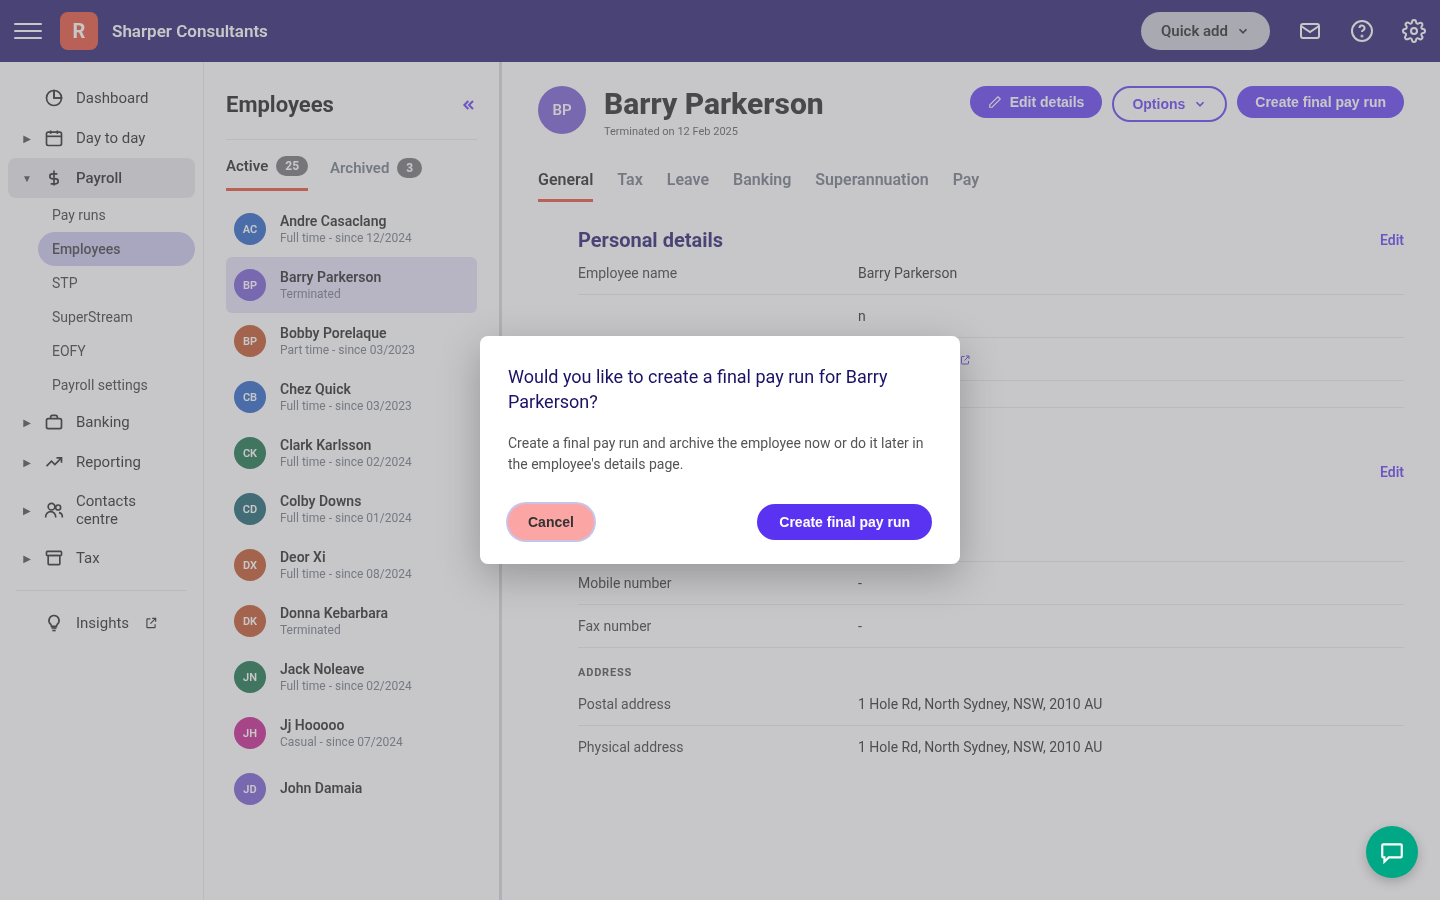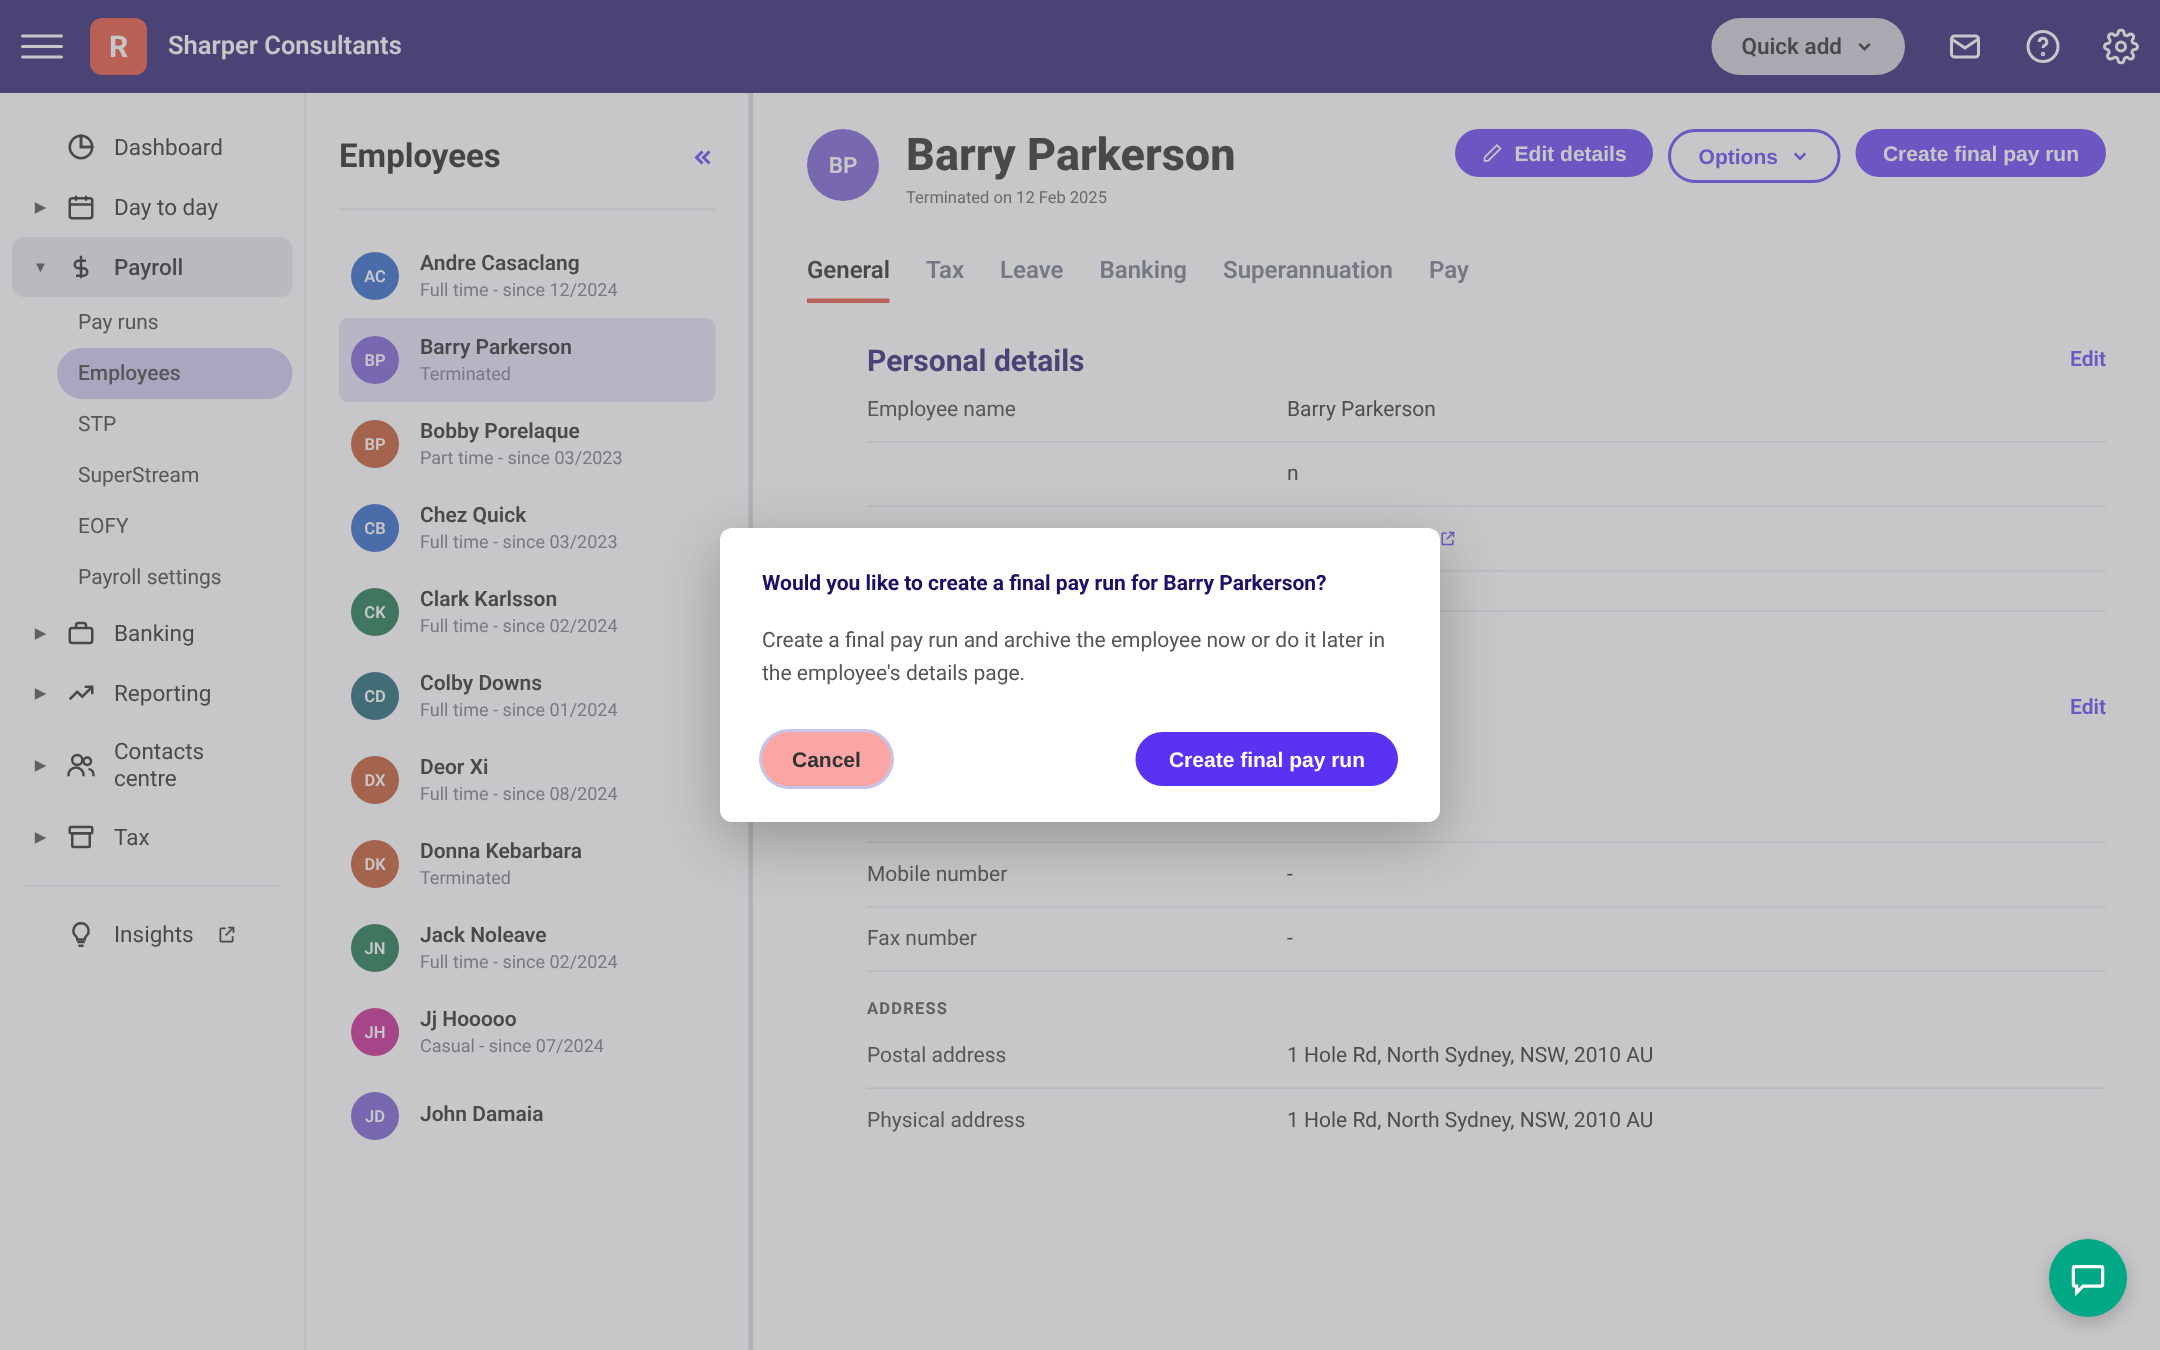--- a/index.html
+++ b/index.html
@@ -85,21 +85,21 @@
   .edit-link{color:var(--purple);font-weight:600;font-size:14px;cursor:pointer;}
   .kv{display:flex;padding:13px 0;border-bottom:1px solid var(--border);}
   .kv .k{width:280px;color:#333;font-size:14px;}
   .kv .v{font-size:14px;color:#222;}
   .kv .v.link{color:var(--purple);}
   .subhead{font-size:11px;font-weight:700;letter-spacing:0.8px;color:#444;margin-top:18px;margin-bottom:4px;}
 
   
   .overlay{position:absolute;inset:0;background:rgba(130,130,135,0.45);display:flex;align-items:center;justify-content:center;}
   .modal{width:480px;background:#fff;border-radius:8px;padding:28px 28px 24px;box-shadow:0 12px 40px rgba(0,0,0,0.25);}
-  .modal h2{margin:0 0 18px;font-size:14px;font-weight:700;color:var(--navy);line-height:1.4;}
+  .modal h2{margin:0 0 18px;font-size:18px;font-weight:400;color:var(--navy);line-height:1.4;}
   .modal p{margin:0 0 28px;font-size:14px;color:#555;line-height:1.55;}
   .modal-actions{display:flex;justify-content:space-between;align-items:center;}
   .btn-ghost{background:#fca5a5;color:#333;border-radius:18px;padding:10px 20px;font-weight:600;cursor:pointer;border:none;font-size:14px;box-shadow:0 0 0 2px #c8c3e8;}
   .btn-modal-primary{background:var(--purple);color:#fff;border-radius:18px;padding:10px 22px;font-weight:600;cursor:pointer;border:none;font-size:14px;}
 
   
   .chat-fab{position:absolute;right:22px;bottom:22px;width:52px;height:52px;border-radius:50%;background:var(--teal);display:flex;align-items:center;justify-content:center;color:#fff;cursor:pointer;box-shadow:0 4px 12px rgba(0,0,0,0.2);}
 
   svg{display:block;}
 </style>
@@ -254,20 +254,30 @@
     <div class="emp-head">
       <div class="emp-title">Employees</div>
       <div class="collapse">
         <svg width="16" height="16" viewBox="0 0 24 24" fill="none" stroke="currentColor" stroke-width="3">
             <polyline points="11 18 5 12 11 6"></polyline>
             <polyline points="18 18 12 12 18 6"></polyline>
           </svg>
       </div>
     </div>
     <div class="emp-div"></div>
+    <div class="tabs">
+      <div class="tab active">
+        <span>Active</span>
+        <span class="badge">25</span>
+      </div>
+      <div class="tab">
+        <span>Archived</span>
+        <span class="badge">3</span>
+      </div>
+    </div>
     <div class="emp-list" id="emp-list">
         <div class="emp-item">
           <div class="avatar" style="background: rgb(29, 90, 196);">AC</div>
           <div class="emp-meta">
             <div class="name">Andre Casaclang</div>
             <div class="sub">Full time - since 12/2024</div>
           </div>
         </div>
         <div class="emp-item selected">
           <div class="avatar" style="background: rgb(111, 83, 209);">BP</div>

